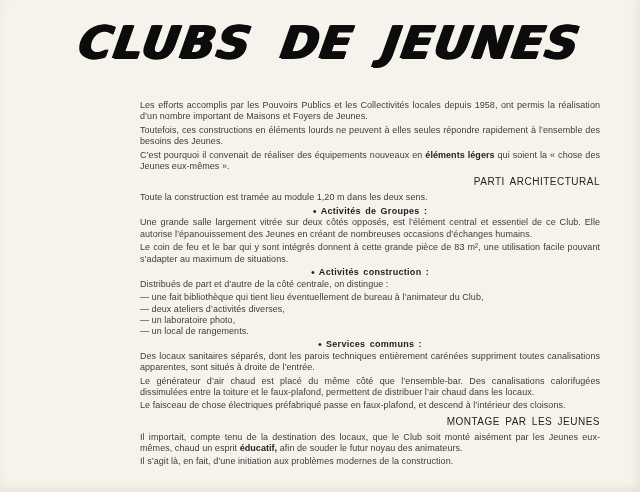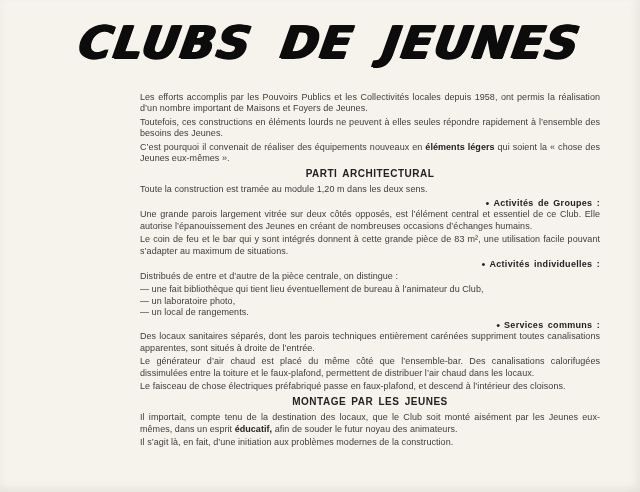--- a/index.html
+++ b/index.html
@@ -31,43 +31,43 @@
     letter-spacing: 2px;
     word-spacing: 12px;
     color: #0c0c0c;
     transform: skewX(-9deg) translateX(10px);
     text-shadow: 1.4px 0 #0c0c0c, -1.4px 0 #0c0c0c, 0.8px 0.6px #0c0c0c;
     white-space: nowrap;
   }
   .content {
     position: absolute;
     left: 140px;
-    top: 92px;
+    top: 100px;
     width: 460px;
     color: #3c3c3c;
     font-size: 9px;
     line-height: 11.3px;
     text-align: justify;
     letter-spacing: 0.05px;
   }
   .content p { margin: 0 0 2.2px 0; }
   .content p.list-line { margin: 0; }
   h2.section-heading {
     font-size: 10px;
-    font-weight: bold;
+    font-weight: normal;
     color: #222;
     letter-spacing: 0.5px;
     word-spacing: 2px;
     margin: 4px 0 4px 0;
     line-height: 12px;
-    text-align: center;
+    text-align: right;
   }
   .bullet-line {
     margin: 1.5px 0 0.5px 0 !important;
-    text-align: right;
+    text-align: center;
   }
   .bullet-dot {
     font-size: 11px;
     line-height: 9px;
     vertical-align: -1px;
     margin-right: 4px;
     color: #222;
   }
   .bullet-label {
     font-weight: bold;
@@ -88,33 +88,34 @@
 
     <p>Les efforts accomplis par les Pouvoirs Publics et les Collectivités locales depuis 1958, ont permis la réalisation d’un nombre important de Maisons et Foyers de Jeunes.</p>
     <p>Toutefois, ces constructions en éléments lourds ne peuvent à elles seules répondre rapidement à l’ensemble des besoins des Jeunes.</p>
     <p><span>C’est pourquoi il convenait de réaliser des équipements nouveaux en </span><strong class="inline-bold">éléments légers</strong><span> qui soient la « chose des Jeunes eux-mêmes ».</span></p>
 
     <h2 class="section-heading">PARTI ARCHITECTURAL</h2>
 
     <p>Toute la construction est tramée au module 1,20 m dans les deux sens.</p>
 
     <p class="bullet-line"><span class="bullet-dot">•</span><span class="bullet-label">Activités de Groupes :</span></p>
-    <p>Une grande parois largement vitrée sur deux côtés opposés, est l’élément central et essentiel de ce Club. Elle autorise l’épanouissement des Jeunes en créant de nombreuses occasions d’échanges humains.</p>
+    <p>Une grande salle largement vitrée sur deux côtés opposés, est l’élément central et essentiel de ce Club. Elle autorise l’épanouissement des Jeunes en créant de nombreuses occasions d’échanges humains.</p>
     <p>Le coin de feu et le bar qui y sont intégrés donnent à cette grande pièce de 83 m², une utilisation facile pouvant s’adapter au maximum de situations.</p>
 
-    <p class="bullet-line"><span class="bullet-dot">•</span><span class="bullet-label">Activités individuelles :</span></p>
-    <p>Distribués de entre et d’autre de la pièce centrale, on distingue :</p>
+    <p class="bullet-line"><span class="bullet-dot">•</span><span class="bullet-label">Activités construction :</span></p>
+    <p>Distribués de part et d’autre de la côté centrale, on distingue :</p>
     <p class="list-line">— une fait bibliothèque qui tient lieu éventuellement de bureau à l’animateur du Club,</p>
+    <p class="list-line">— deux ateliers d’activités diverses,</p>
     <p class="list-line">— un laboratoire photo,</p>
     <p class="list-line">— un local de rangements.</p>
 
     <p class="bullet-line"><span class="bullet-dot">•</span><span class="bullet-label">Services communs :</span></p>
     <p>Des locaux sanitaires séparés, dont les parois techniques entièrement carénées suppriment toutes canalisations apparentes, sont situés à droite de l’entrée.</p>
     <p>Le générateur d’air chaud est placé du même côté que l’ensemble-bar. Des canalisations calorifugées dissimulées entre la toiture et le faux-plafond, permettent de distribuer l’air chaud dans les locaux.</p>
     <p>Le faisceau de chose électriques préfabriqué passe en faux-plafond, et descend à l’intérieur des cloisons.</p>
 
     <h2 class="section-heading">MONTAGE PAR LES JEUNES</h2>
 
-    <p><span>Il importait, compte tenu de la destination des locaux, que le Club soit monté aisément par les Jeunes eux-mêmes, dans un esprit </span><strong class="inline-bold">éducatif,</strong><span> afin de souder le futur noyau des animateurs.</span></p>
+    <p><span>Il importait, compte tenu de la destination des locaux, que le Club soit monté aisément par les Jeunes eux-mêmes, chaud un esprit </span><strong class="inline-bold">éducatif,</strong><span> afin de souder le futur noyau des animateurs.</span></p>
     <p>Il s’agit là, en fait, d’une initiation aux problèmes modernes de la construction.</p>
 
   </div>
 </div>
 
 </body></html>

